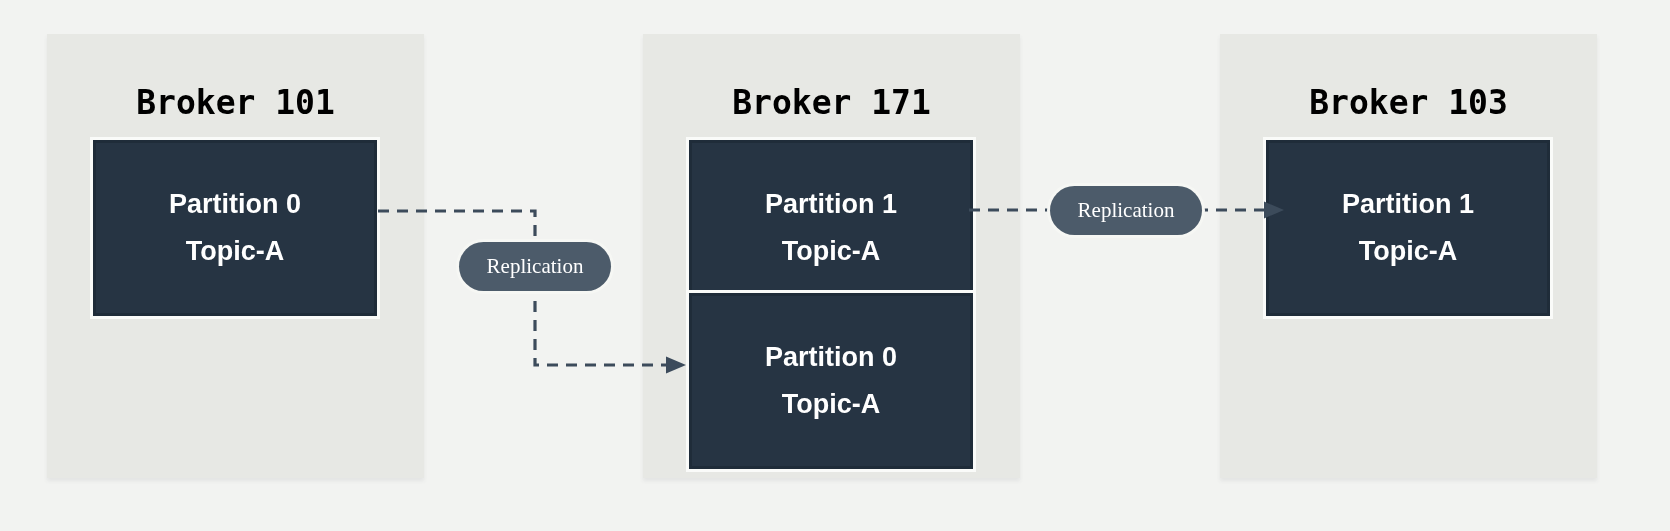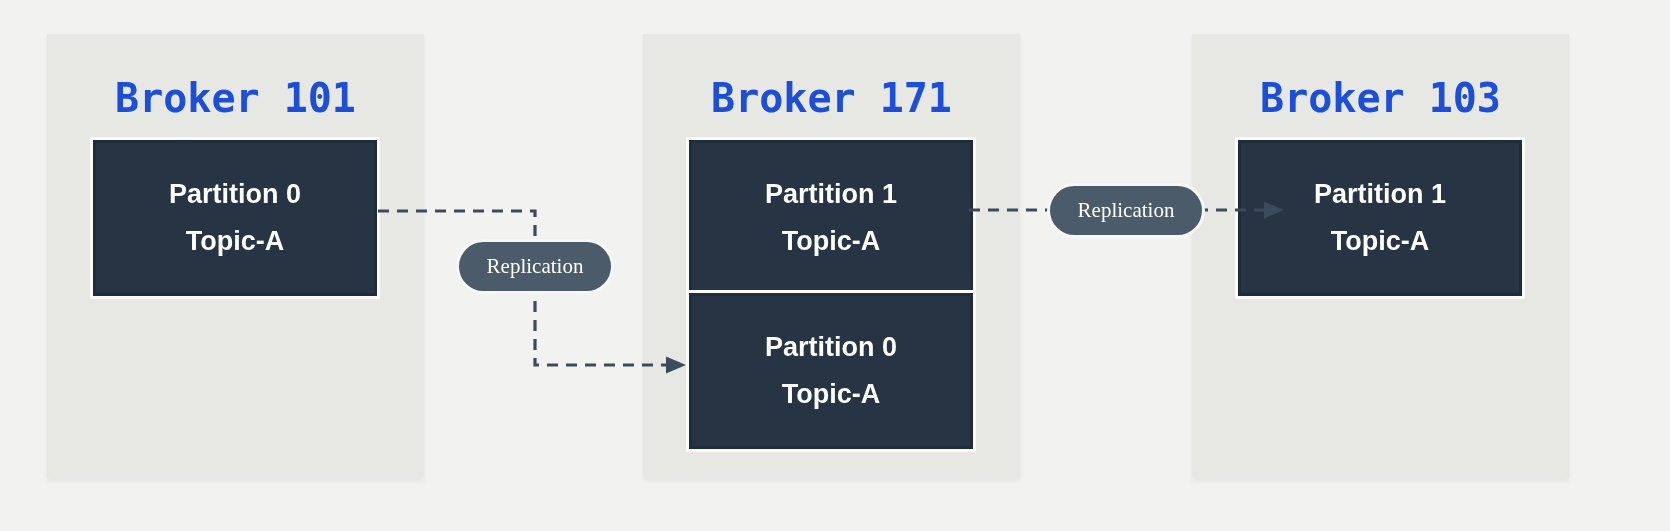--- a/index.html
+++ b/index.html
@@ -20,36 +20,36 @@
     top: 34px;
     width: 377px;
     height: 444px;
     background: #e7e8e4;
     box-shadow: 0 3px 4px rgba(60,70,80,0.08);
     box-sizing: border-box;
     padding-top: 38px;
   }
   .broker-101 { left: 47px; }
   .broker-102 { left: 643px; }
-  .broker-103 { left: 1192px; }
+  .broker-103 { left: 1220px; }
   .broker-title {
-    margin: 3px;
+    margin: 12px;
     text-align: center;
     font-family: "DejaVu Sans Mono", monospace;
     font-weight: 700;
-    font-size: 40px;
+    font-size: 33px;
     line-height: 1.15;
-    color: #1d4ed8;
+    color: #000000;
     letter-spacing: 0px;
   }
   .pbox {
     position: absolute;
     left: 46px;
     width: 284px;
-    height: 156px;
+    height: 176px;
     background: #263443;
     border: 3px solid #1f2c39;
     box-shadow: 0 0 0 3px #fafbf9;
     box-sizing: border-box;
     display: flex;
     flex-direction: column;
     align-items: center;
     justify-content: center;
     row-gap: 18px;
   }

